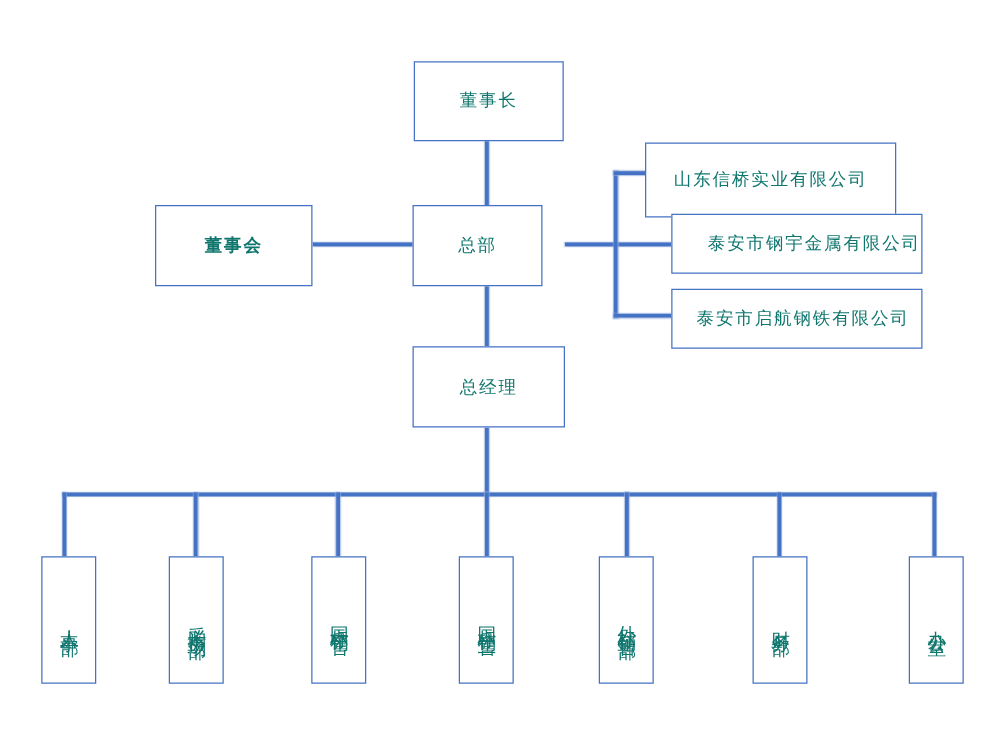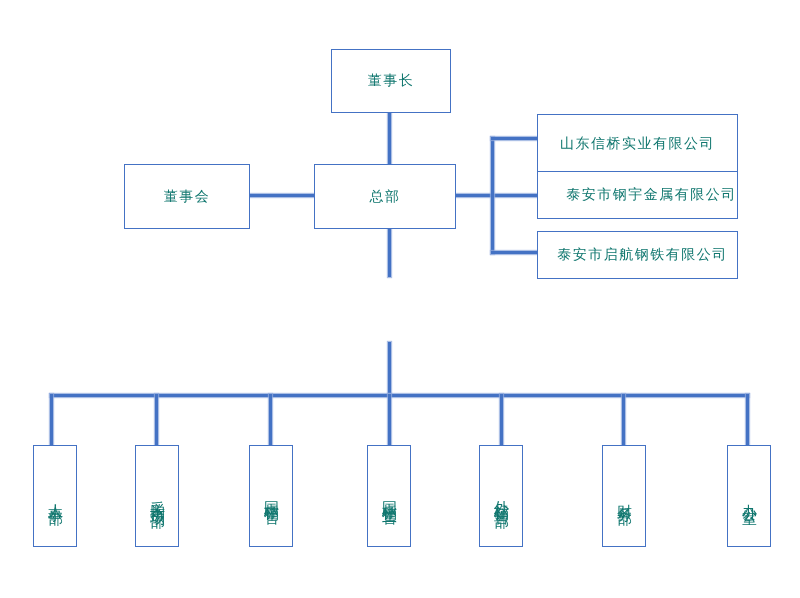--- a/index.html
+++ b/index.html
@@ -63,37 +63,40 @@
   <div class="line vline" style="left:269px; top:394px; height:52px;"></div>
   <div class="line vline" style="left:388px; top:394px; height:52px;"></div>
   <div class="line vline" style="left:500px; top:394px; height:52px;"></div>
   <div class="line vline" style="left:622px; top:394px; height:52px;"></div>
   <div class="line vline" style="left:746px; top:394px; height:52px;"></div>
 
   <div class="node" style="left:331px; top:49px; width:120px; height:64px;">
     <span>董事长</span>
   </div>
 
-  <div class="node" style="left:124px; top:164px; width:126px; height:65px;">
+  <div class="node" style="left:124px; top:164px; width:126px; height:65px;font-weight:bold;">
     <span>董事会</span>
   </div>
-  <div class="node" style="left:314px; top:164px; width:142px; height:65px;">
+  <div class="node" style="left:330px; top:164px; width:104px; height:65px;">
     <span>总部</span>
   </div>
 
-  <div class="node" style="left:537px; top:114px; width:201px; height:60px;">
+  <div class="node" style="left:516px; top:114px; width:201px; height:60px;">
     <span>山东信桥实业有限公司</span>
   </div>
   <div class="node" style="left:537px; top:171px; width:201px; height:48px;padding-left:28px;">
     <span>泰安市钢宇金属有限公司</span>
   </div>
   <div class="node" style="left:537px; top:231px; width:201px; height:48px;padding-left:10px;">
     <span>泰安市启航钢铁有限公司</span>
   </div>
 
+  <div class="node" style="left:330px; top:277px; width:122px; height:65px;">
+    <span>总经理</span>
+  </div>
 
   <div class="node vtext" style="left:33px; top:445px; width:44px; height:102px;">
     <span>人事部</span>
   </div>
   <div class="node vtext" style="left:135px; top:445px; width:44px; height:102px;">
     <span>采购市场部</span>
   </div>
   <div class="node vtext" style="left:249px; top:445px; width:44px; height:102px;">
     <span>国标销售一</span>
   </div>

